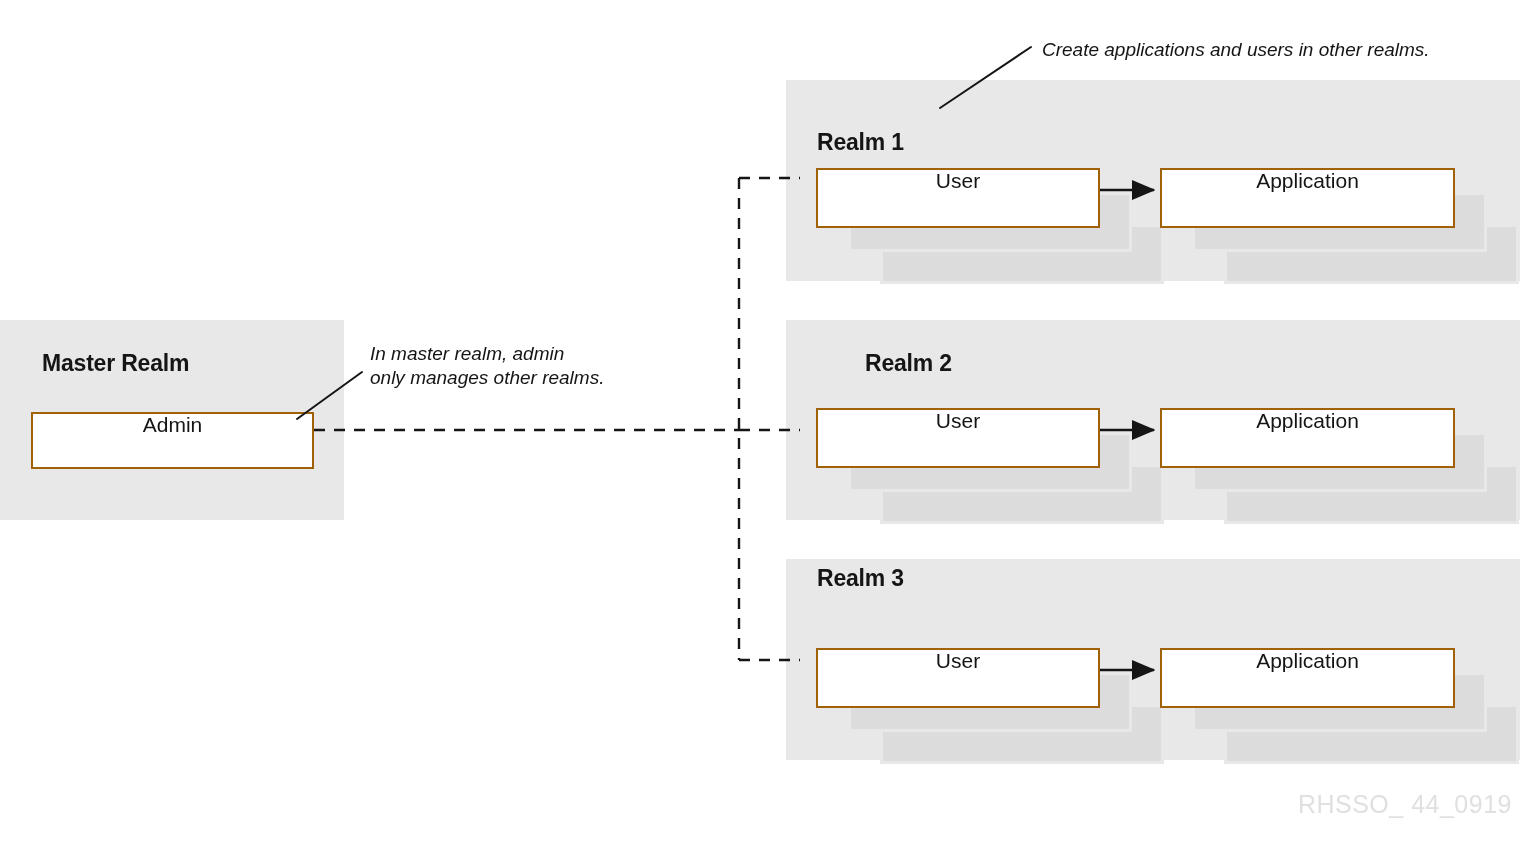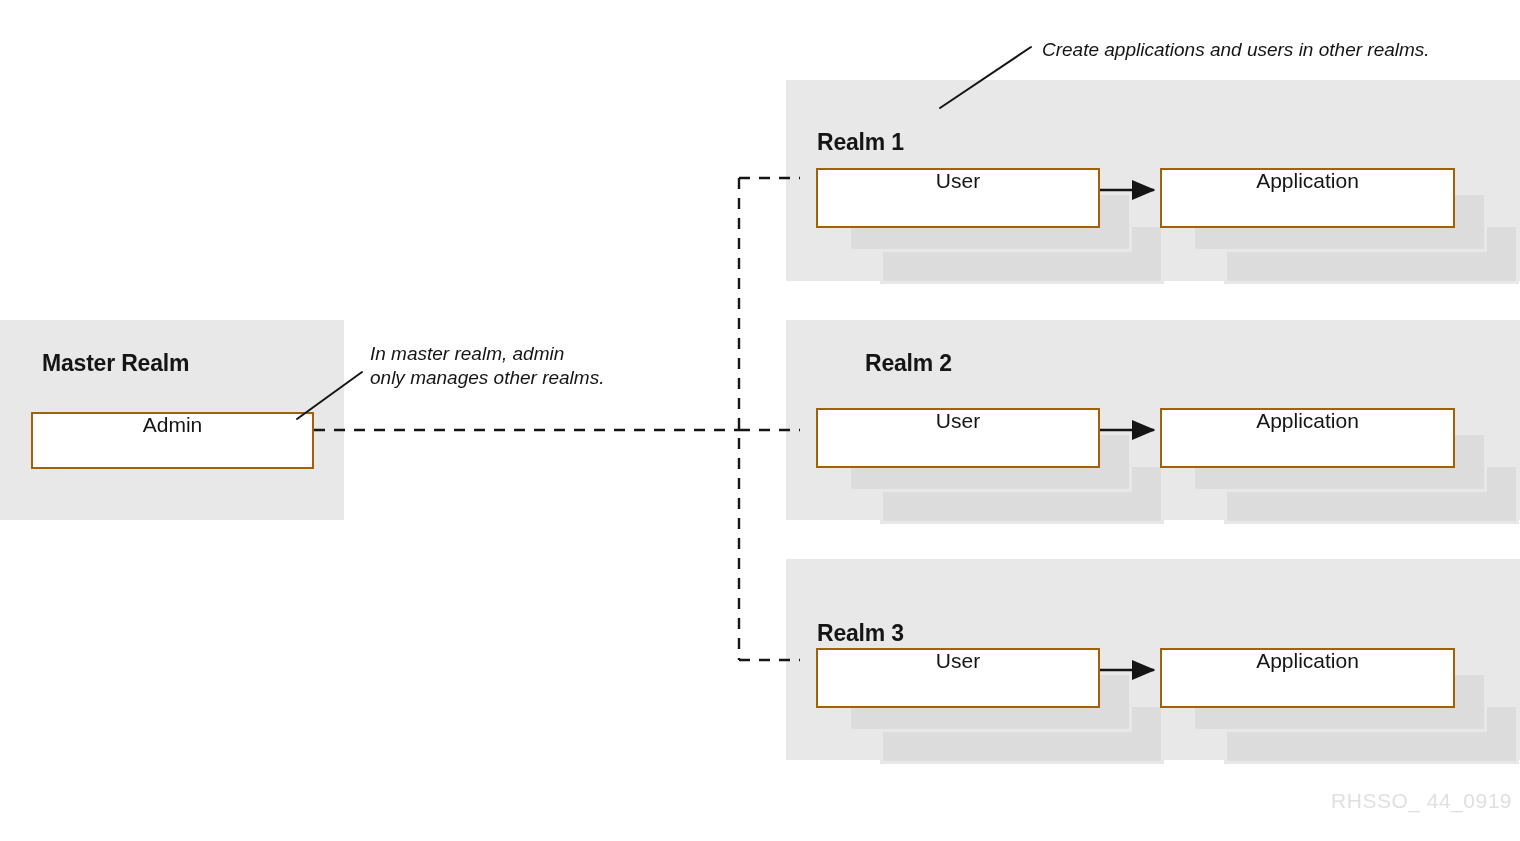--- a/index.html
+++ b/index.html
@@ -95,22 +95,22 @@
     font-style: italic;
     color: #151515;
     line-height: 1.28;
     white-space: pre-line;
   }
 
   
   #footer-id {
     position: absolute;
     right: 8px;
-    bottom: 28px;
-    font-size: 21px;
+    bottom: 22px;
+    font-size: 25px;
     color: #e0e0e0;
     letter-spacing: 0.5px;
   }
 </style>
 </head>
 <body>
 
 <div id="canvas">
 
   <div class="panel" style="left:0px; top:320px; width:344px; height:200px;"></div>
@@ -149,21 +149,21 @@
   </div>
   <div class="entity" style="left:1160px; top:400px; width:295px; height:60px;">
     <div class="shadow2"></div>
     <div class="shadow1"></div>
     <div class="face">
       <span>Application</span>
     </div>
   </div>
 
   <div class="panel" style="left:786px; top:559px; width:734px; height:201px;"></div>
-  <div class="panel-title" style="left:817px; top:620px;">Realm 3</div>
+  <div class="panel-title" style="left:817px; top:565px;">Realm 3</div>
   <div class="entity" style="left:816px; top:640px; width:284px; height:60px;">
     <div class="shadow2"></div>
     <div class="shadow1"></div>
     <div class="face">
       <span>User</span>
     </div>
   </div>
   <div class="entity" style="left:1160px; top:640px; width:295px; height:60px;">
     <div class="shadow2"></div>
     <div class="shadow1"></div>

